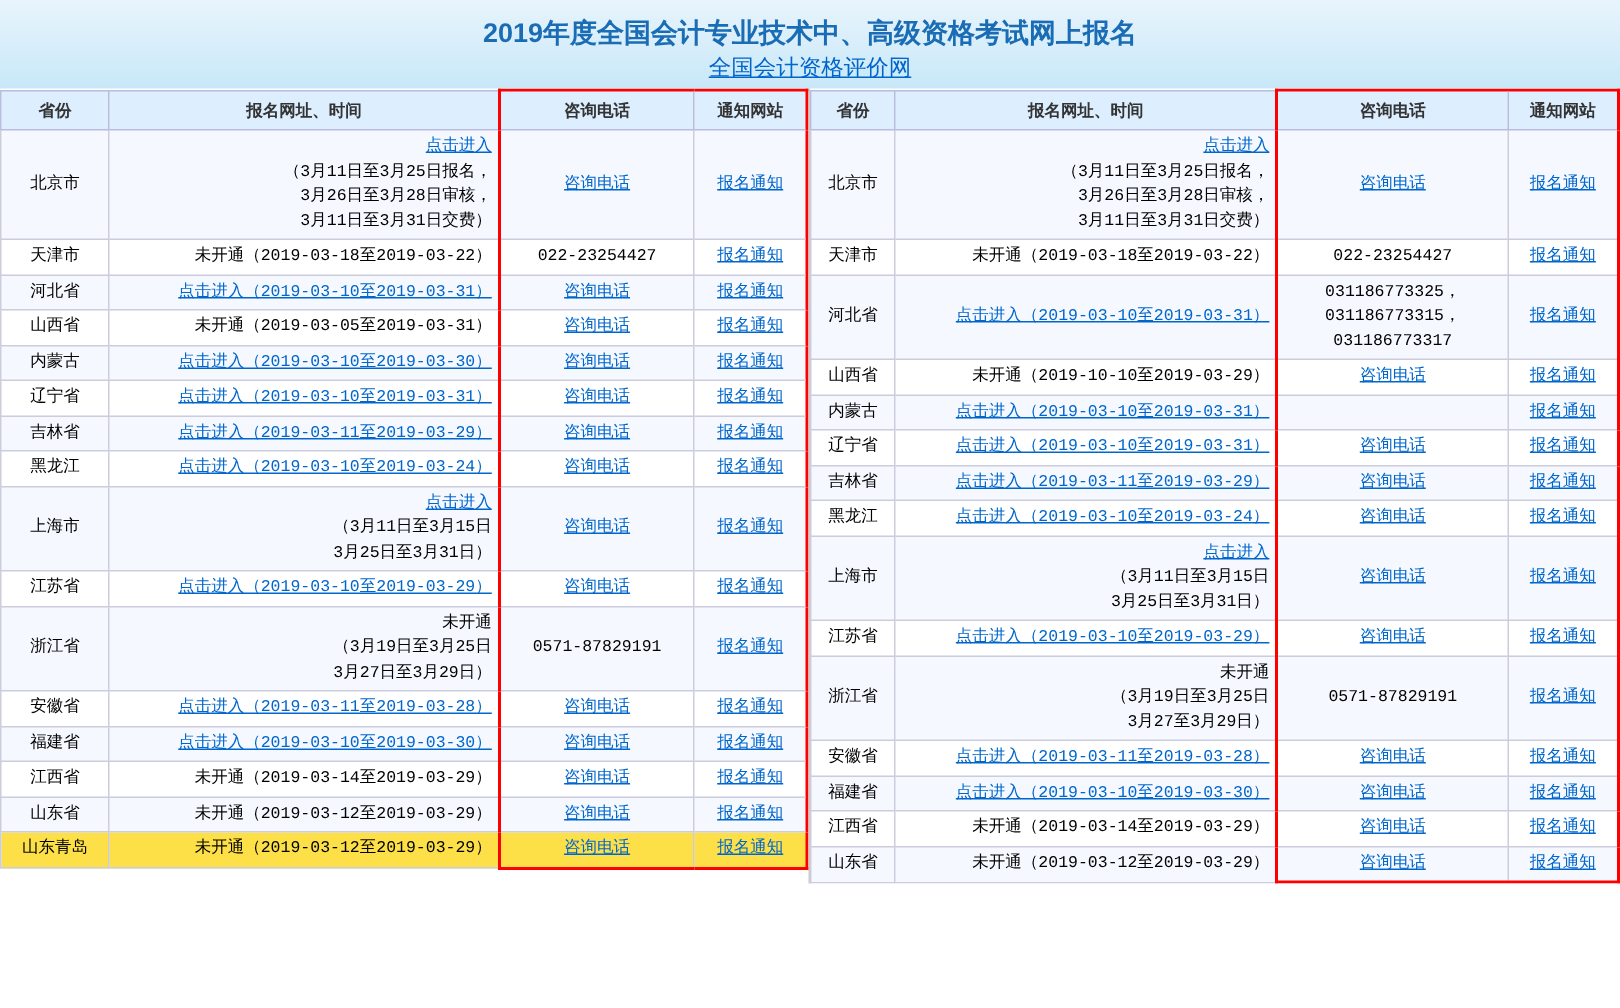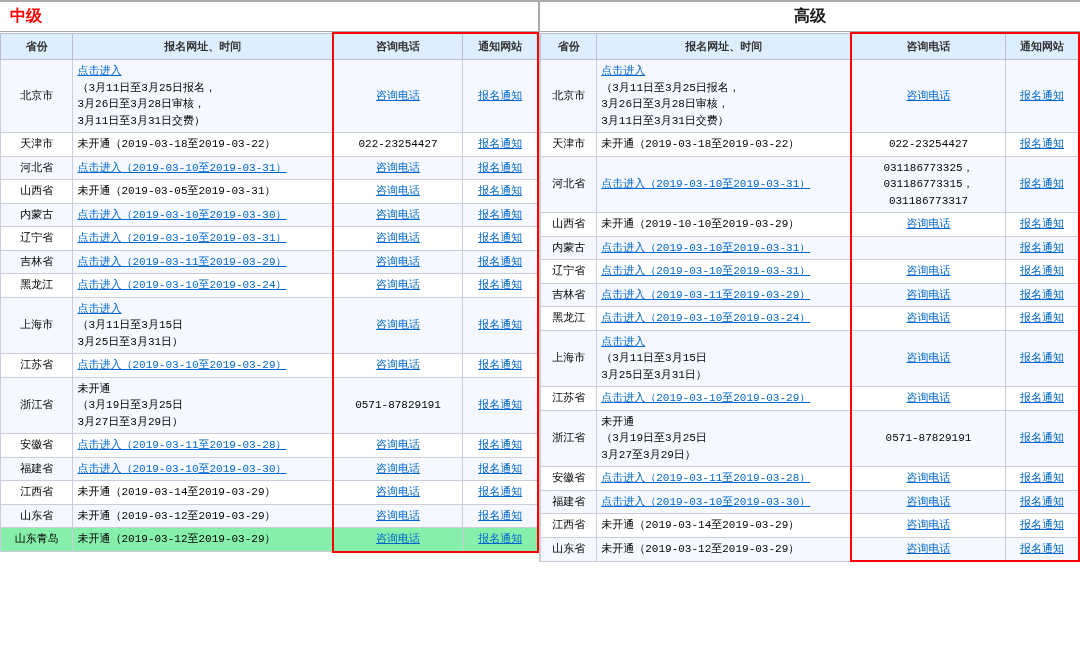--- a/index.html
+++ b/index.html
@@ -79,40 +79,40 @@
       padding: 3px 4px;
       vertical-align: middle;
       text-align: center;
       line-height: 1.5;
     }
     td.province {
       font-weight: normal;
       white-space: nowrap;
     }
     td.info {
-      text-align: left;
+      text-align: right;
       font-size: 11px;
     }
     a.link-blue {
       color: #0066cc;
       text-decoration: underline;
     }
     .table-wrapper {
       position: relative;
     }
   </style>
 </head>
 <body>
 
 <div>
-
-  <div class="level-header">
-    <div class="level-left">中级</div>
-    <div class="level-right">高级</div>
+  <div class="page-header">
+    <div class="page-title">2019年度全国会计专业技术中、高级资格考试网上报名</div>
+    <a class="page-subtitle-link" href="#">全国会计资格评价网</a>
   </div>
+
 
   <div class="main-content">
 
     <div class="table-section" style="position:relative;">
       <div class="table-wrapper" style="position:relative; overflow:hidden;">
         <table>
           <thead>
             <tr class="header-row">
               <th style="width:42px;">省份</th>
               <th style="width:190px;">报名网址、时间</th>
@@ -204,21 +204,21 @@
                 <td class="info">未开通（2019-03-14至2019-03-29）</td>
                 <td style="border-left: 2px solid red;"><a class="link-blue" href="#">咨询电话</a></td>
                 <td style="border-right: 2px solid red;"><a class="link-blue" href="#">报名通知</a></td>
               </tr>
               <tr style="background: rgb(245, 249, 255);">
                 <td class="province">山东省</td>
                 <td class="info">未开通（2019-03-12至2019-03-29）</td>
                 <td style="border-left: 2px solid red;"><a class="link-blue" href="#">咨询电话</a></td>
                 <td style="border-right: 2px solid red;"><a class="link-blue" href="#">报名通知</a></td>
               </tr>
-              <tr style="background: #86efac; padding-left: 24px;">
+              <tr style="background: #fde047; padding-left: 24px;">
                 <td class="province">山东青岛</td>
                 <td class="info">未开通（2019-03-12至2019-03-29）</td>
                 <td style="border-left: 2px solid red; border-bottom: 2px solid red;"><a class="link-blue" href="#">咨询电话</a></td>
                 <td style="border-right: 2px solid red; border-bottom: 2px solid red;"><a class="link-blue" href="#">报名通知</a></td>
               </tr>
             </tbody>
         </table>
       </div>
     </div>
 

